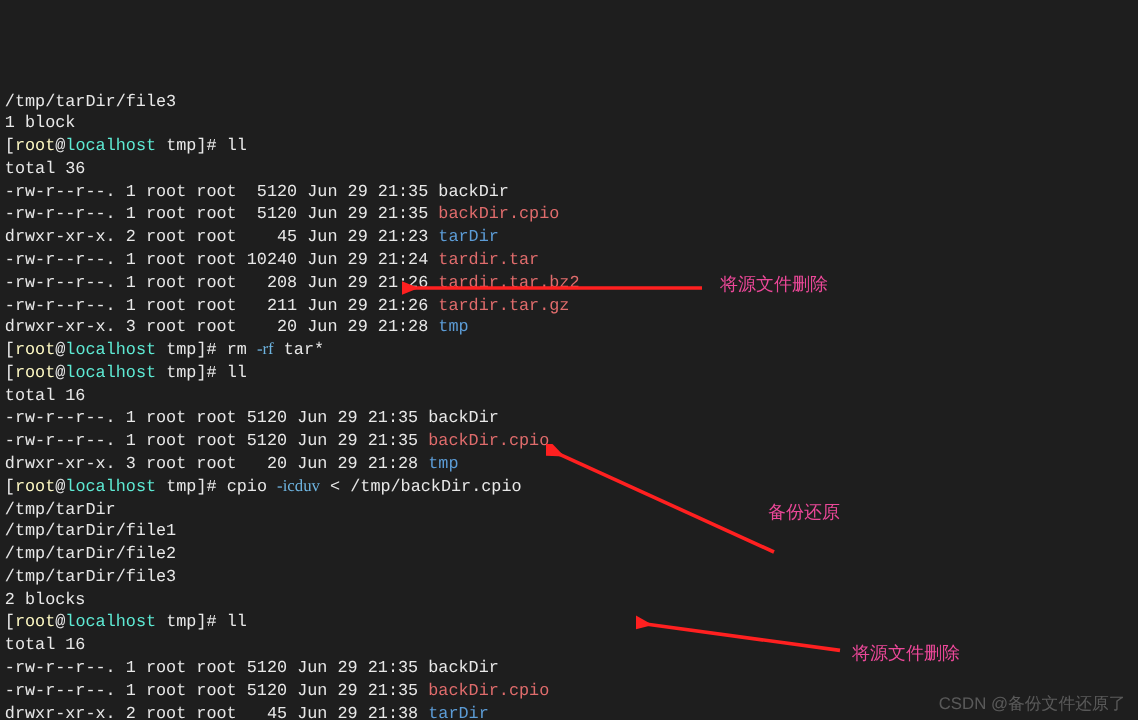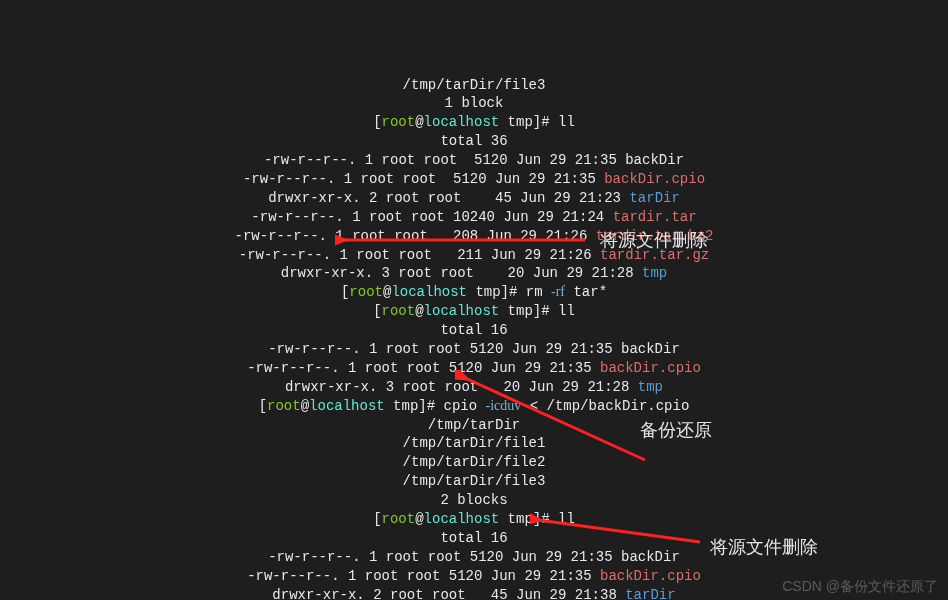--- a/index.html
+++ b/index.html
@@ -9,32 +9,32 @@
       font-family: 'Consolas', 'Monaco', 'Courier New', monospace;
       font-size: 14px;
       line-height: 1.35;
       width: 948px;
       height: 600px;
       overflow: hidden;
       position: relative;
       padding: 0 4px;
       white-space: pre;
     }
-    .line { white-space: pre; text-align: center; }
+    .line { white-space: pre; }
     .white { color: #e8e8e8; }
-    .green { color: #84cc16; }
+    .green { color: #fef9c3; }
     .magenta { color: #5eead4; }
     .cyan { color: #6eb4e0; font-family: Liberation Serif, serif; }
     .red { color: #e06c6c; }
     .blue { color: #5c9cd6; }
     .annotation {
       position: absolute;
-      color: #e5e5e5;
+      color: #ec4899;
       font-family: Liberation Serif, serif;
-      font-size: 18px;
+      font-size: 15px;
       white-space: nowrap;
       pointer-events: none;
     }
     .arrow {
       position: absolute;
       pointer-events: none;
     }
     .watermark {
       position: absolute;
       right: 10px;

